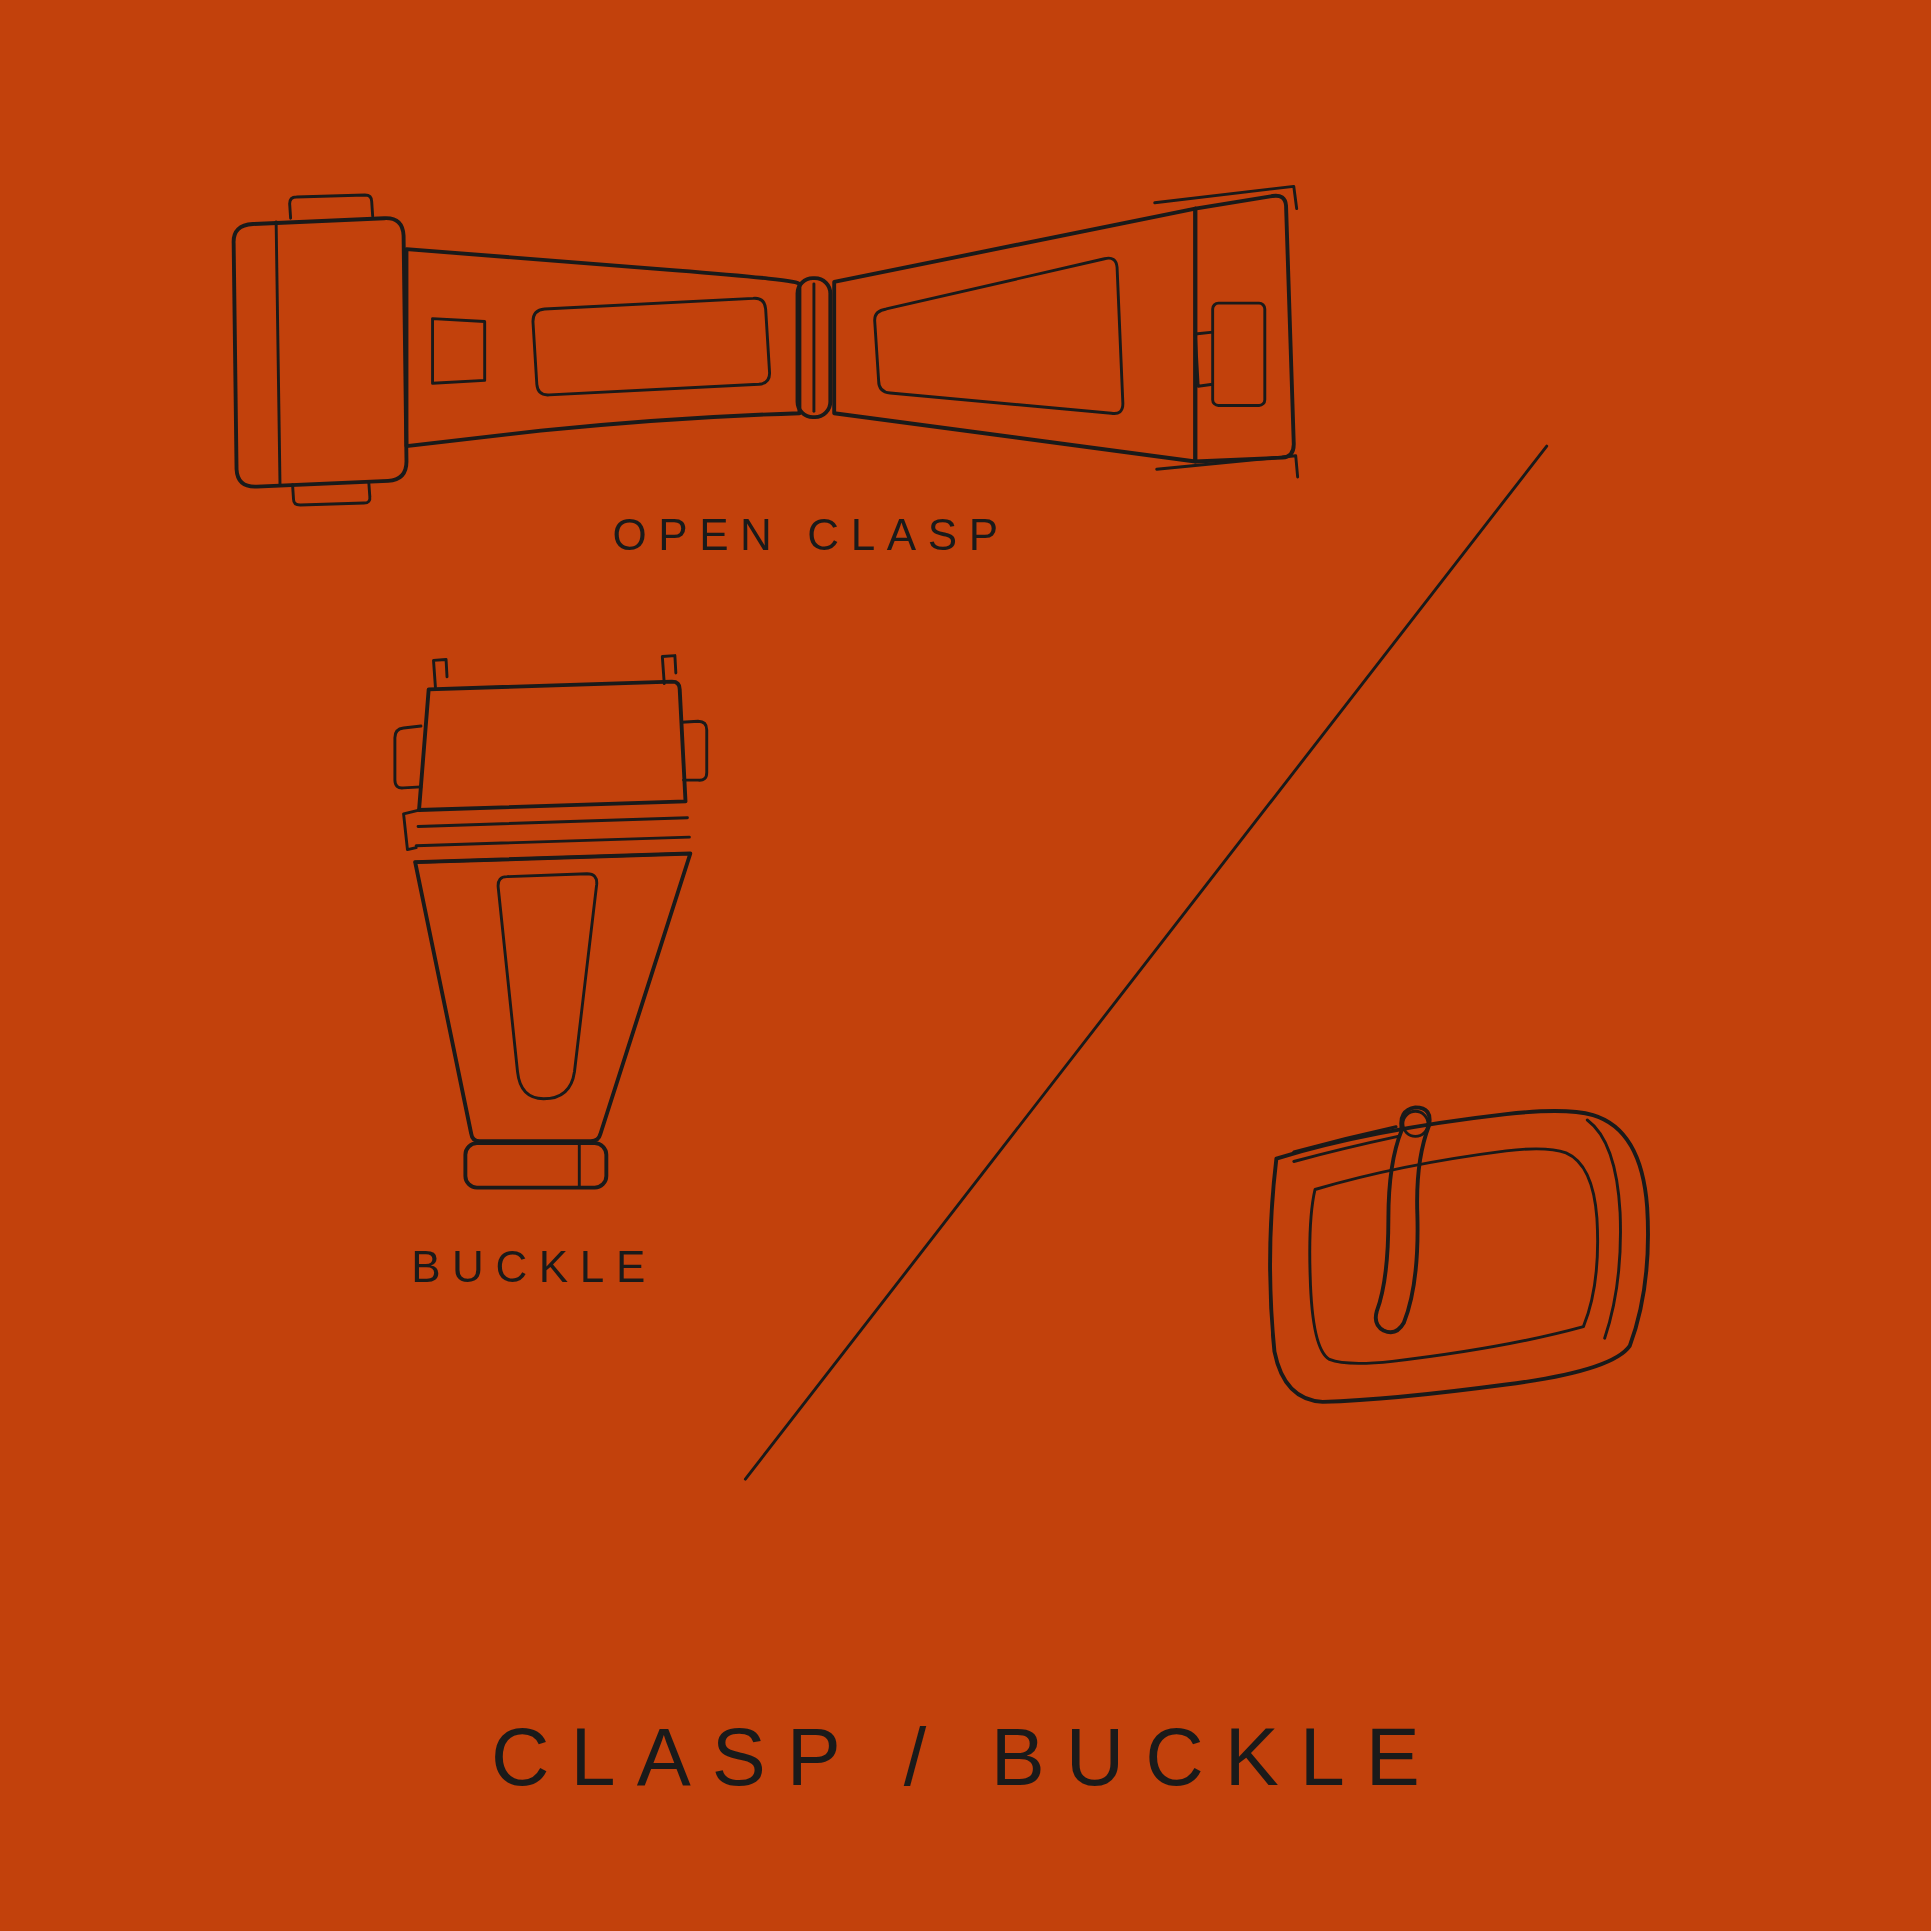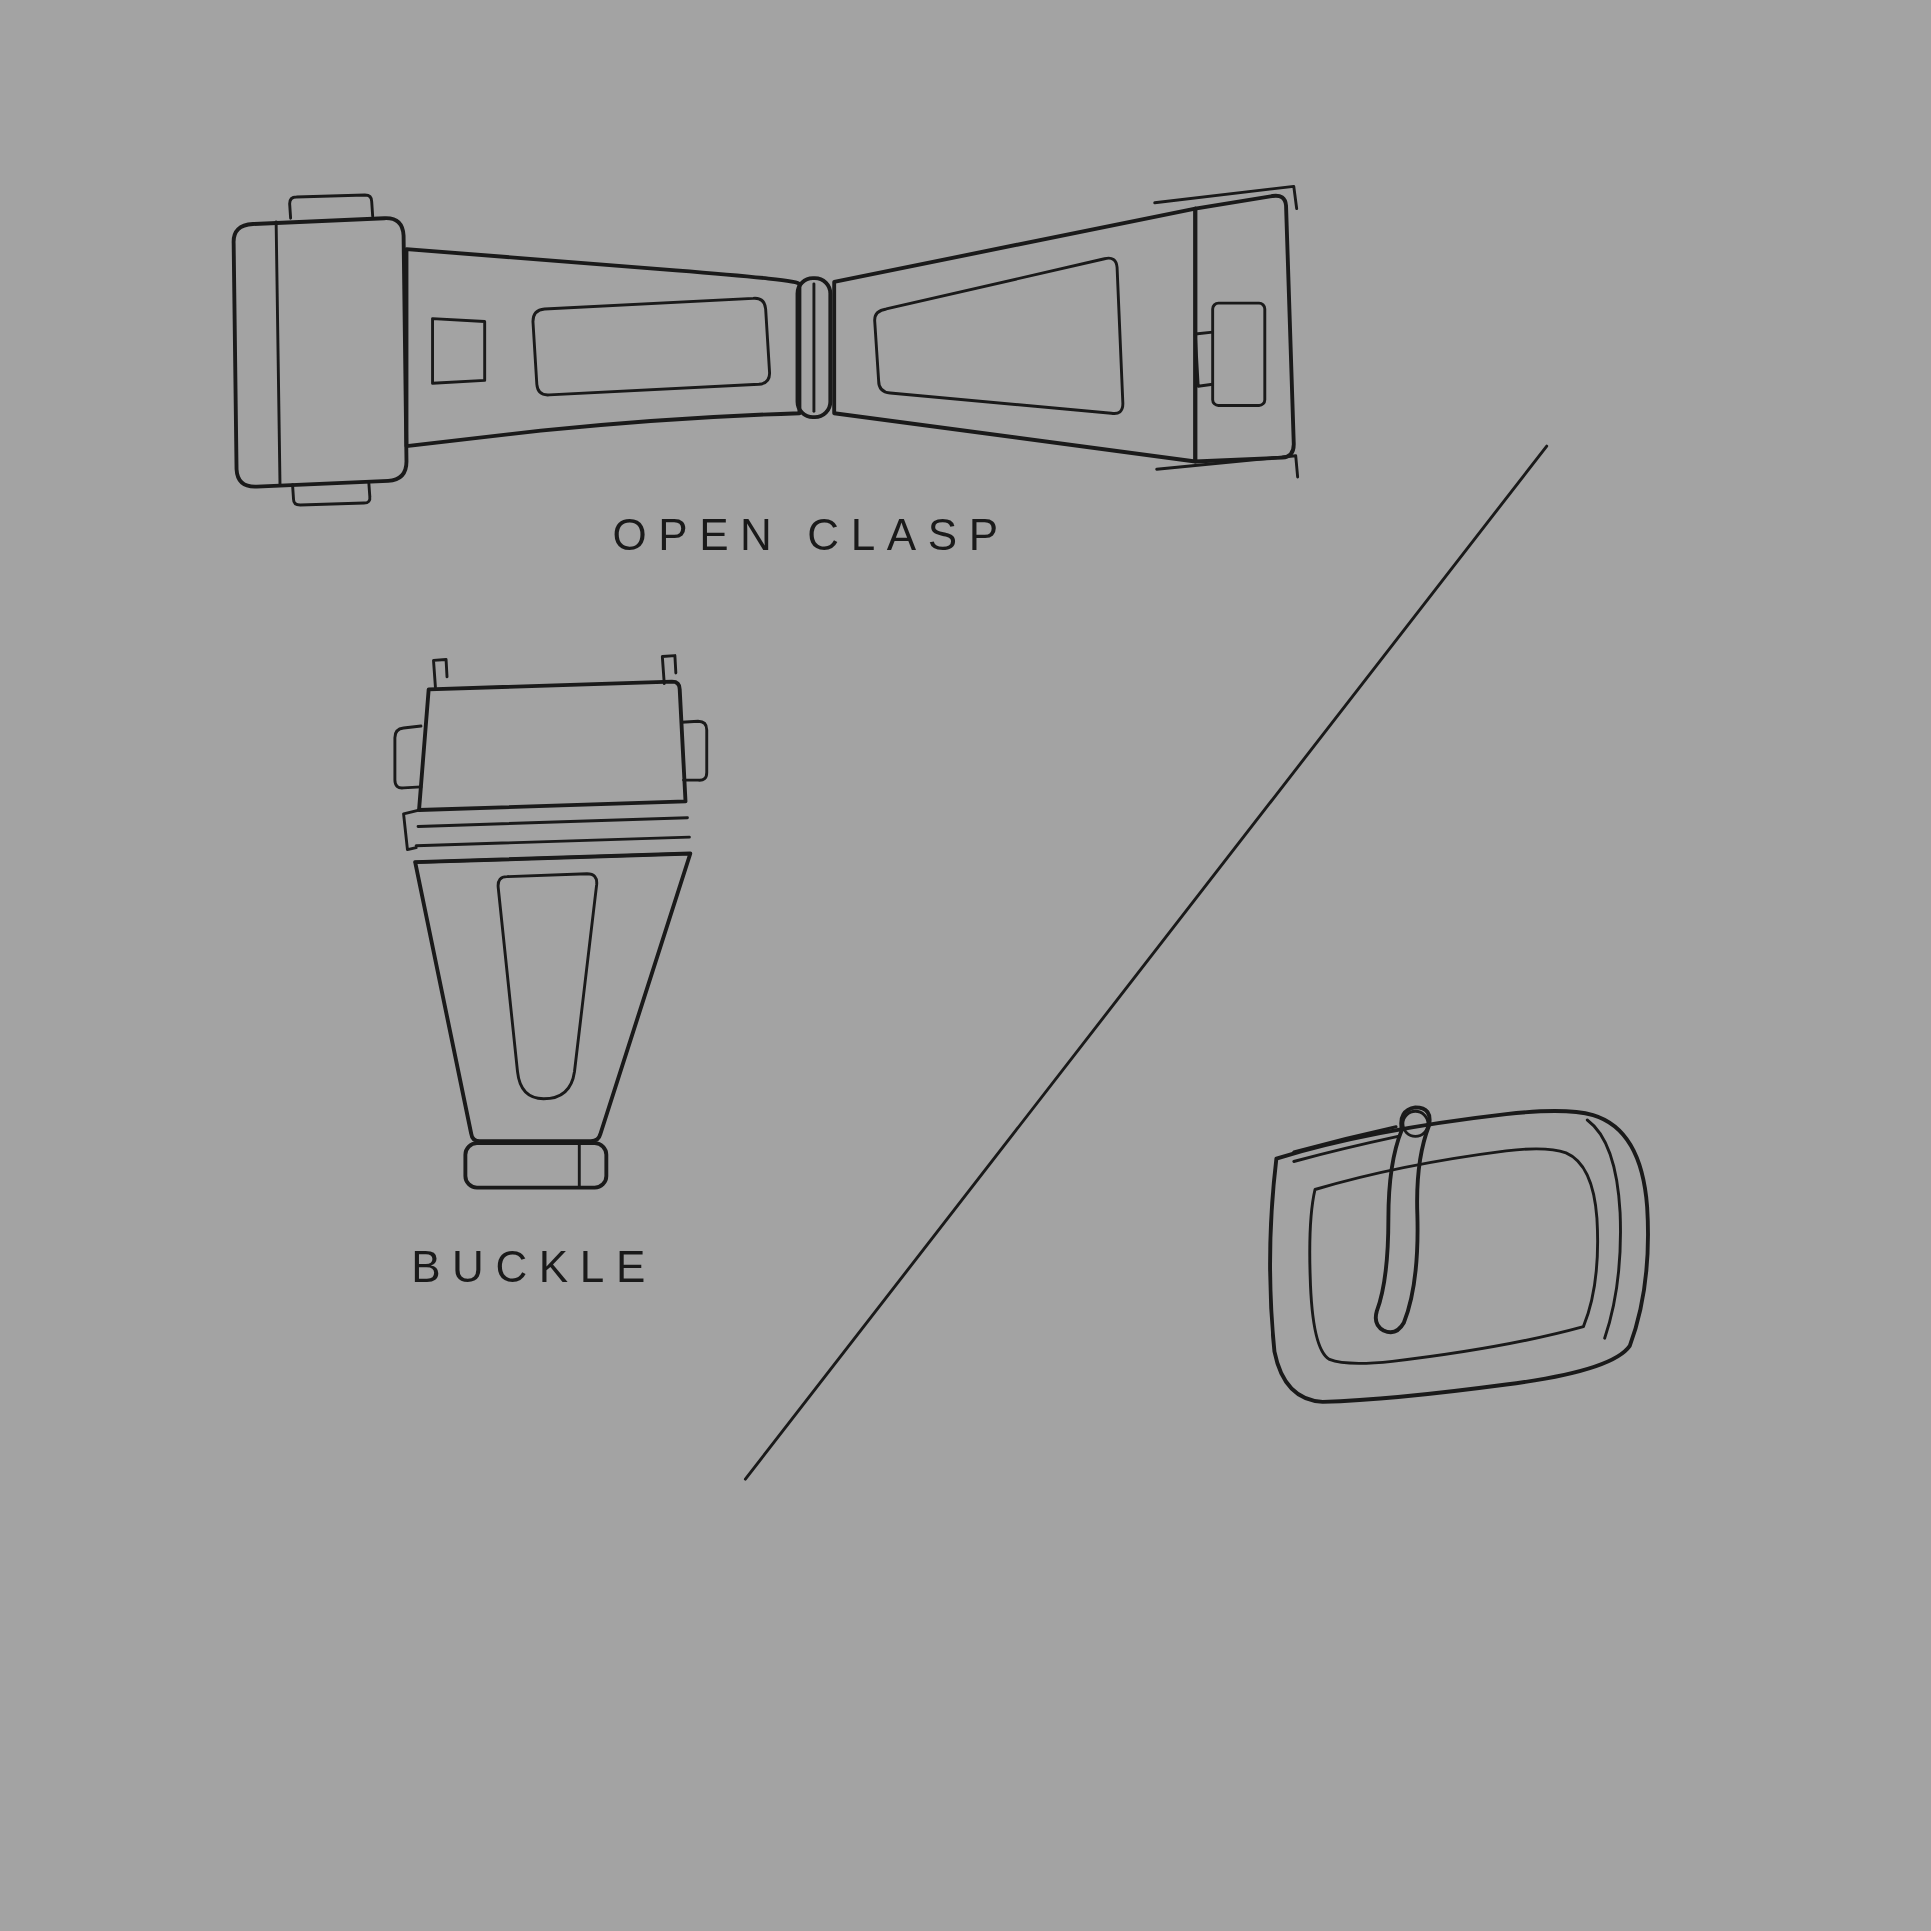--- a/index.html
+++ b/index.html
@@ -4,21 +4,21 @@
 <style>
   html, body {
     margin: 0;
     padding: 0;
     background: #ffffff;
   }
   #canvas {
     position: relative;
     width: 1931px;
     height: 1931px;
-    background: #a3a3a3;
+    background: #c2410c;
     font-family: "Liberation Sans", sans-serif;
     overflow: hidden;
   }
   svg.artwork {
     position: absolute;
     top: 0;
     left: 0;
   }
   .ln {
     fill: none;
@@ -122,15 +122,16 @@
       <circle class="ln-thin" cx="1466" cy="1164" r="13"></circle>
 
       <path class="ln" d="M 1452 1170 Q 1448 1150 1466 1147 Q 1484 1147 1480 1166 Q 1466 1202 1468 1258 Q 1470 1330 1454 1370 Q 1446 1384 1433 1378 Q 1422 1372 1426 1358 Q 1438 1326 1438 1262 Q 1438 1204 1452 1170 Z"></path>
     </g>
   </svg>
 
   <div class="caption" style="left:811px; top:510px;">OPEN CLASP</div>
 
   <div class="caption" style="left:534px; top:1242px;">BUCKLE</div>
 
+  <div class="title" style="left:966px; top:1711px;">CLASP / BUCKLE</div>
 
 </div>
 
 
 </body></html>

